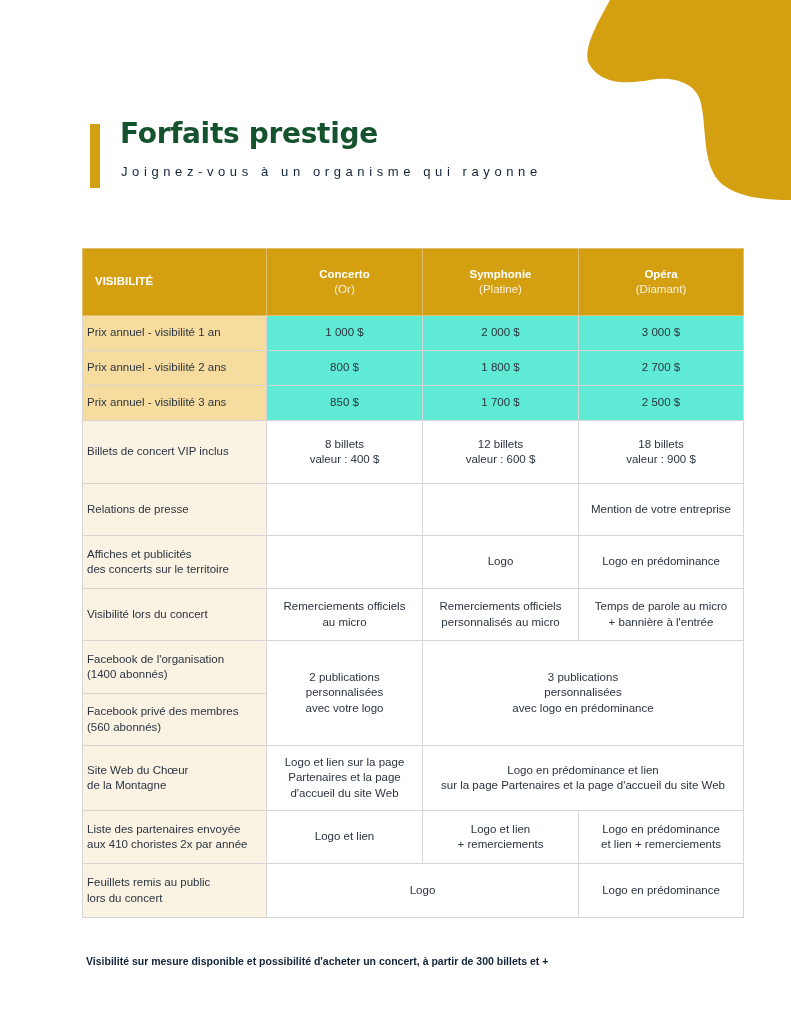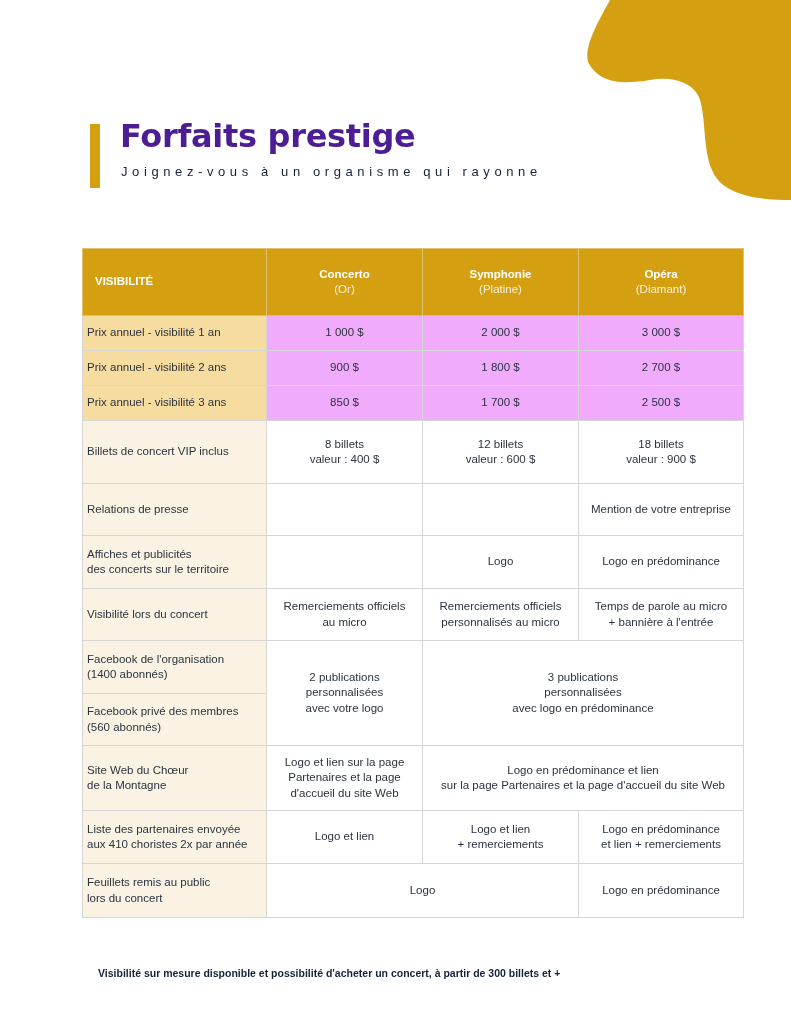--- a/index.html
+++ b/index.html
@@ -4,41 +4,41 @@
 <style>
   html, body { margin: 0; padding: 0; }
   body {
     width: 791px; height: 1024px; position: relative; overflow: hidden;
     background: #ffffff; font-family: "Liberation Sans", sans-serif; color: #1f2a36;
   }
   .blob { position: absolute; left: 0; top: 0; width: 791px; height: 210px; pointer-events: none; }
   .title-bar { position: absolute; left: 90px; top: 124px; width: 10px; height: 64px; background: #d4a012; }
   .title {
     position: absolute; left: 120px; top: 117px; margin: 0;
-    font-family: "DejaVu Sans", sans-serif; font-weight: bold; font-size: 32px; color: #4c1d95;
+    font-family: "DejaVu Sans", sans-serif; font-weight: bold; font-size: 28px; color: #14532d;
     letter-spacing: -0.3px;
   }
   .subtitle {
     position: absolute; left: 121px; top: 164px; margin: 0;
     font-size: 13px; letter-spacing: 4.6px; color: #12233a;
   }
   table {
     position: absolute; left: 82px; top: 248px; width: 661px;
     border-collapse: collapse; table-layout: fixed; font-size: 11.5px; color: #2b3440;
   }
   td, th { border: 1px solid #d6d6d6; text-align: center; vertical-align: middle; padding: 0 6px; line-height: 15.5px; }
   th { background: #d4a012; color: #ffffff; font-weight: normal; border-color: #e0c070; }
   th .plan-name { font-weight: bold; display: block; }
   th .plan-tier { display: block; opacity: 0.85; }
   th.first { text-align: left; font-weight: bold; padding-left: 12px; }
   td.label { text-align: left; padding-left: 4px; background: #faf3e3; }
-  tr.price td { background: #f0abfc; }
+  tr.price td { background: #5eead4; }
   tr.price td.label { background: #f7dc9f; }
   .footnote {
-    position: absolute; left: 82px; top: 951px; margin: 16px;
+    position: absolute; left: 82px; top: 951px; margin: 4px;
     font-size: 10.5px; font-weight: bold; color: #12233a;
   }
   .ml { white-space: pre-line; }
 </style>
 </head>
 <body>
 
 <svg class="blob" viewBox="0 0 791 210" xmlns="http://www.w3.org/2000/svg">
   <path d="M610 0 L791 0 L791 200 C760 200 722 196 712 170 C703 150 706 120 700 100 C694 82 672 76 650 80 C625 84 600 85 588 62 C584 46 598 22 610 0 Z" fill="#d4a012"></path>
 </svg>
@@ -71,21 +71,21 @@
         </th>
   </tr>
   <tr class="price" style="height:35px">
     <td class="label">Prix annuel - visibilité 1 an</td>
     <td>1 000 $</td>
     <td>2 000 $</td>
     <td>3 000 $</td>
   </tr>
   <tr class="price" style="height:35px">
     <td class="label">Prix annuel - visibilité 2 ans</td>
-    <td>900 $</td>
+    <td>800 $</td>
     <td>1 800 $</td>
     <td>2 700 $</td>
   </tr>
   <tr class="price" style="height:35px">
     <td class="label">Prix annuel - visibilité 3 ans</td>
     <td>850 $</td>
     <td>1 700 $</td>
     <td>2 500 $</td>
   </tr>
   <tr style="height:63px">

